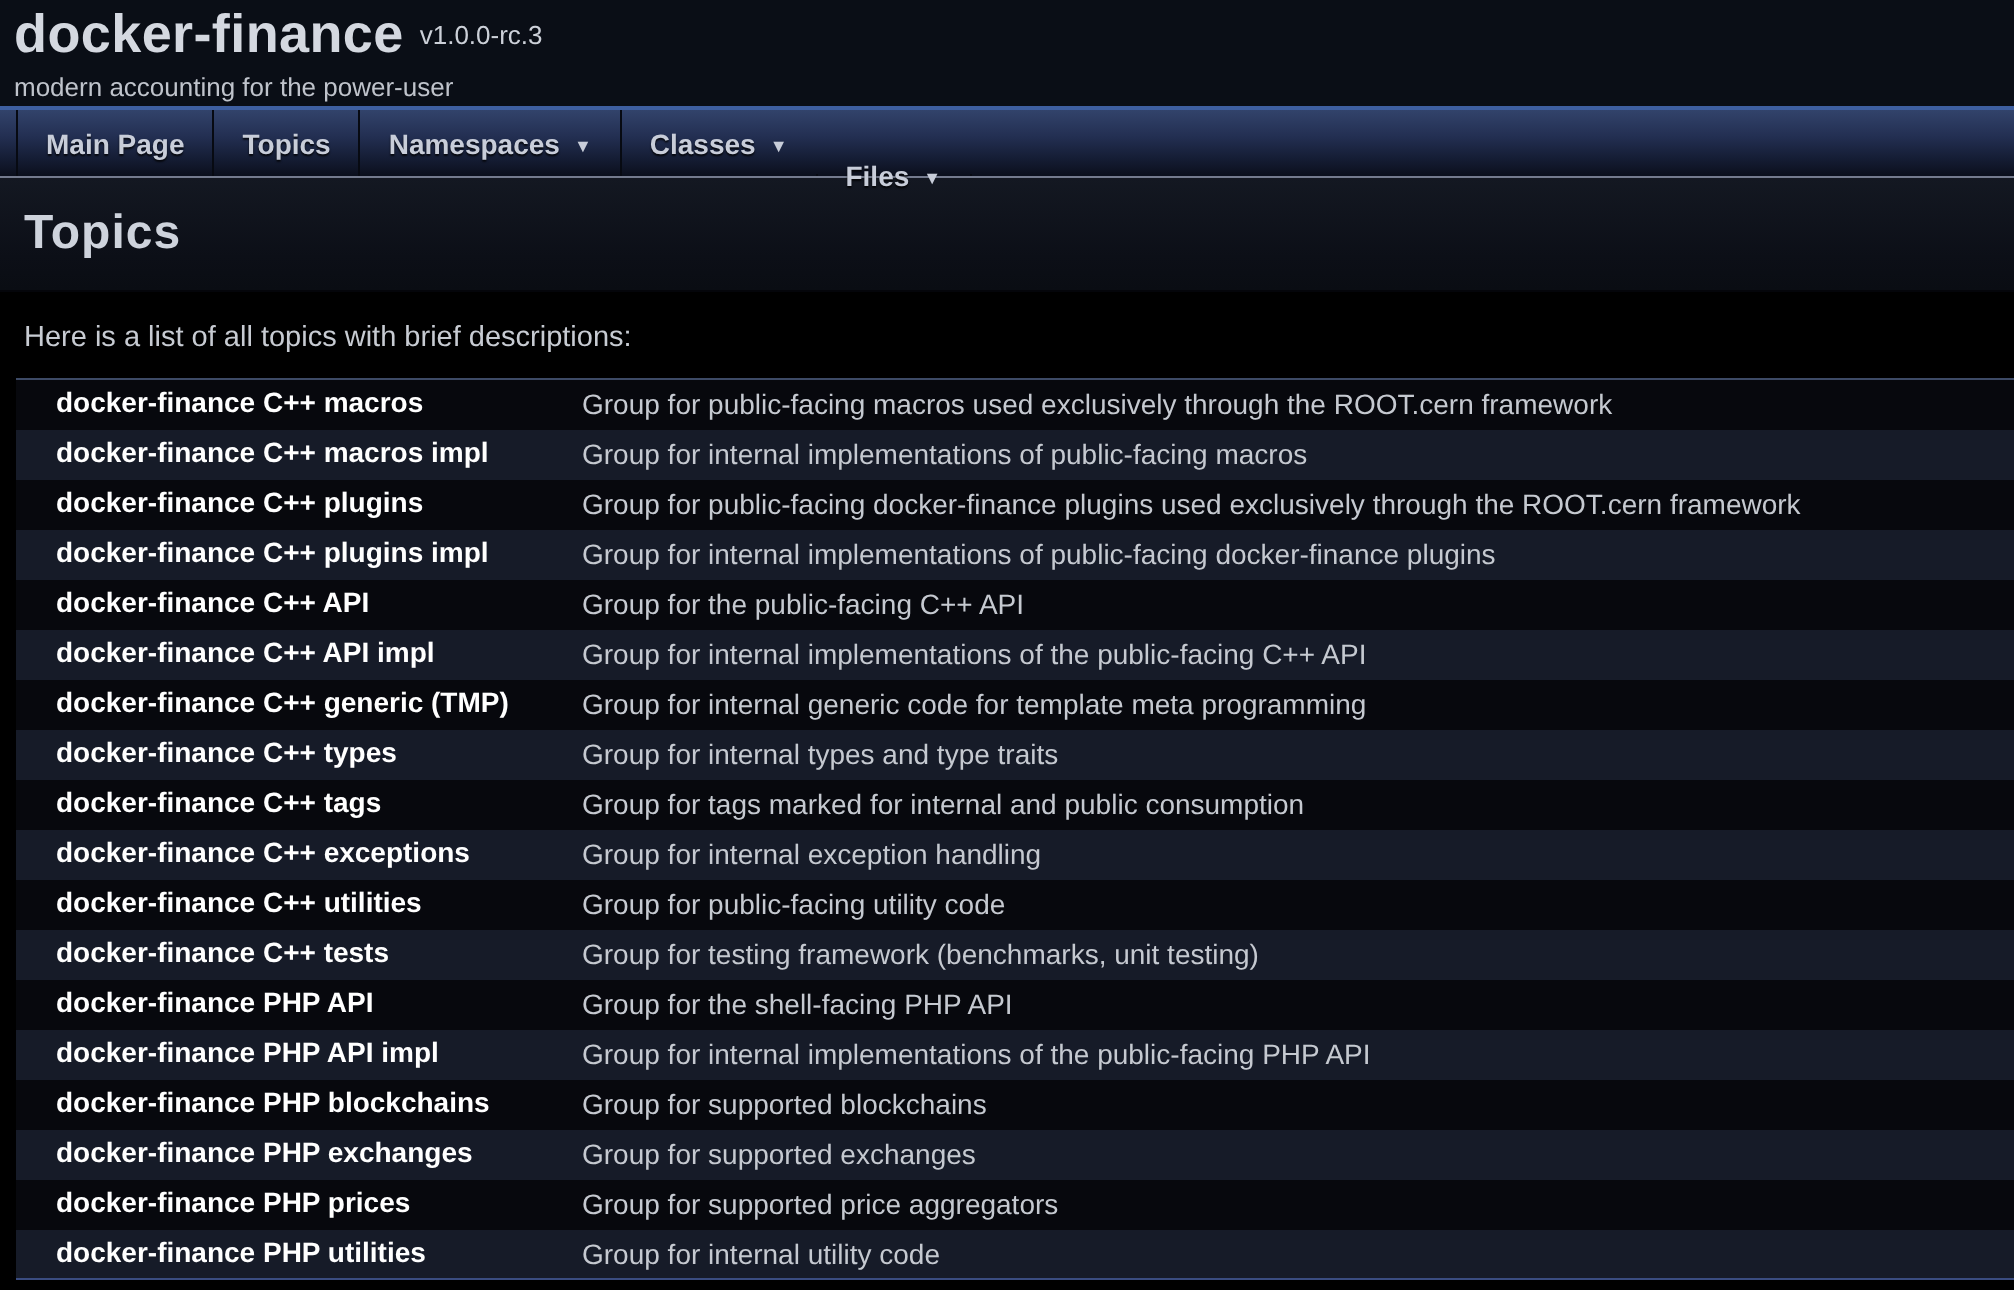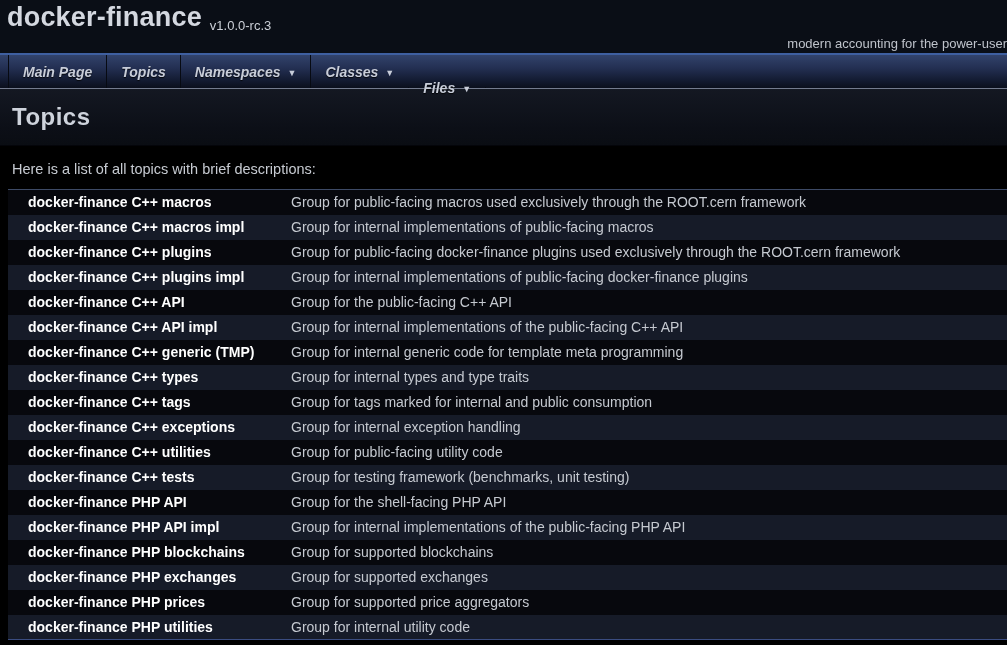--- a/index.html
+++ b/index.html
@@ -9,45 +9,43 @@
     font-family: "Liberation Sans", sans-serif;
     overflow: hidden;
   }
 
   
   #titlearea {
     height: 53px;
     background: #0a0e16;
     padding: 2px 0 0 7px;
   }
-  .projectrow { display: flex; align-items: flex-end; }
+  .projectrow { display: flex; align-items: center; }
   .projectname {
     font-size: 27px;
     font-weight: bold;
     color: #d4d8e0;
     letter-spacing: 0.2px;
   }
   .projectnumber {
     font-size: 13px;
     color: #ccd0d8;
     margin-left: 8px;
   }
   .projectbrief {
     font-size: 13px;
     color: #bfc3cb;
     margin-top: 3px;
-    text-align: right;
   }
 
   
   .tabs {
     border-top: 2px solid #3e5fa0;
     border-bottom: 1px solid #747b8e;
     background: linear-gradient(to bottom, #32436b 0%, #232f52 40%, #141c33 75%, #0b0f1c 100%);
-    font-style: italic;
   }
   .tabs ul {
     display: flex;
     list-style: none;
     height: 33px;
     align-items: stretch;
     padding-left: 8px;
   }
   .tabs li {
     display: flex;

